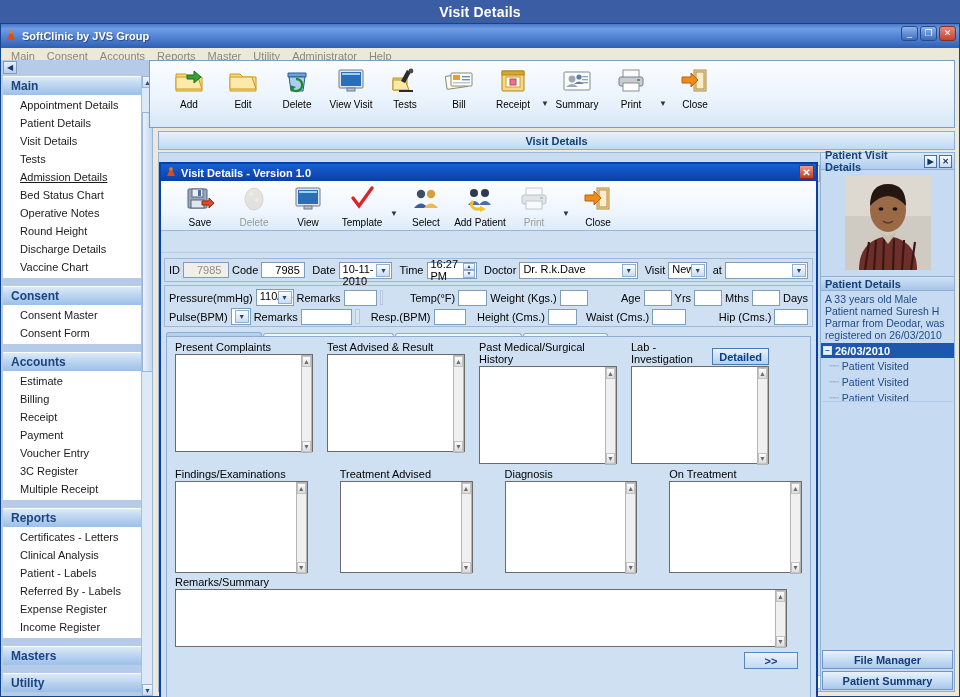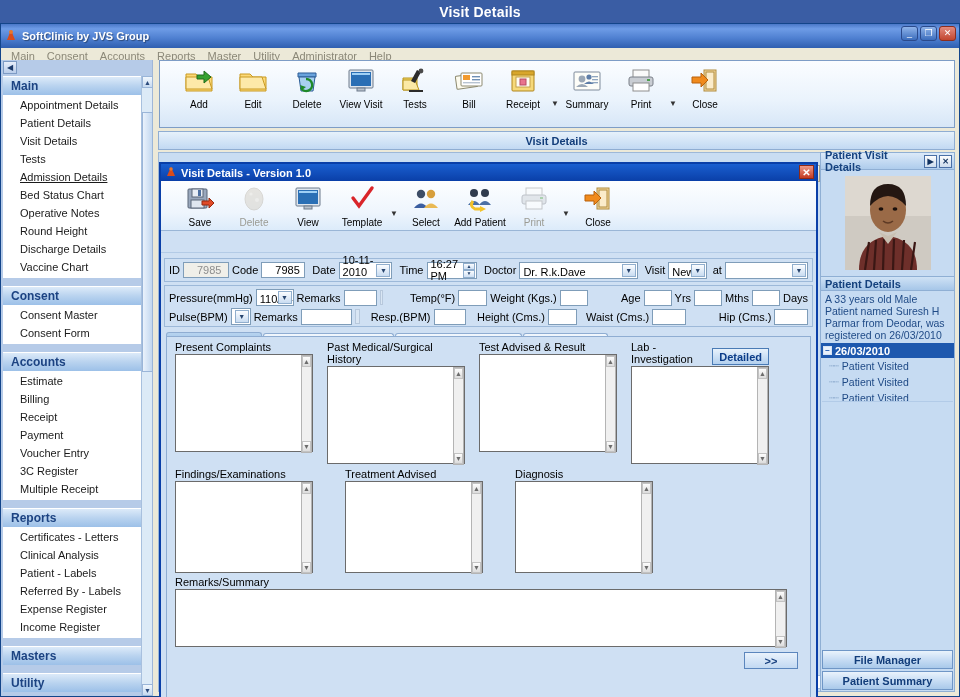--- a/index.html
+++ b/index.html
@@ -90,21 +90,21 @@
     font-size: 7px; color:#2b4a7c;
   }
   .sb-scroll .thumb {
     position: absolute; top: 36px; left: 0; width: 11px; height: 260px;
     background: linear-gradient(to right,#eaf2fc,#c2d7ef); border: 1px solid #9ab5d8;
   }
   .sb-scroll .arrow.bottom { position: absolute; bottom: 0; left: 0; }
 
   
   .main-toolbar {
-    position: absolute; left: 158px; top: 36px; right: 4px; height: 68px;
+    position: absolute; left: 148px; top: 36px; right: 4px; height: 68px;
     background: linear-gradient(to bottom,#fbfdff 0%, #eaf3fc 60%, #d7e6f7 100%);
     border: 1px solid #7e9dc6;
     display: flex; align-items: flex-start; padding: 4px 0 0 12px;
   }
   .tb-item {
     width: 54px; display: flex; flex-direction: column; align-items: center;
     font-size: 10px; color: #000; cursor: default;
   }
   .tb-item.dis { color: #9b9b93; }
   .tb-ico { height: 32px; display:flex; align-items:center; justify-content:center; }
@@ -214,21 +214,21 @@
   }
   .lbl { font-size: 11px; color: #000; white-space: nowrap; }
   .inp {
     height: 16px; background: #fff; border: 1px solid #7f9db9;
     font-size: 11px; padding: 0 13px; display: flex; align-items: center; color: #000;
     font-family: "Liberation Sans", sans-serif;
   }
   .inp.ro { background: #f0efe9; color: #8e8e8e; }
   .combo {
     height: 17px; background: #fff; border: 1px solid #7f9db9;
-    font-size: 11px; display: flex; align-items: flex-end; padding-left: 3px; position: relative;
+    font-size: 11px; display: flex; align-items: flex-start; padding-left: 3px; position: relative;
   }
   .combo .arrow {
     position: absolute; right: 1px; top: 1px; width: 14px; height: 13px;
     background: linear-gradient(to bottom,#fbfdff,#c9dcf1); border: 1px solid #90aecd;
     display: flex; align-items: center; justify-content: center; font-size: 7px; color: #27456e;
   }
   .spin {
     height: 17px; background: #fff; border: 1px solid #7f9db9;
     font-size: 11px; display: flex; align-items: center; padding-left: 3px; position: relative;
   }
@@ -834,30 +834,30 @@
                 <div style="display: flex; justify-content: space-between; align-items: flex-end;">
                   <div class="memo-label">Present Complaints</div>
                 </div>
                 <div class="memo" style="height: 98px;"><span></span><span class="vsb" style="right: 0px; top: 0px; height: 98px; border-left: 1px solid rgb(180, 180, 180);">
                     <div>▲</div>
                     <div>▼</div>
                   </span></div>
               </div>
               <div style="width: 138px;">
                 <div style="display: flex; justify-content: space-between; align-items: flex-end;">
-                  <div class="memo-label">Past Medical/Surgical History</div>
+                  <div class="memo-label">Test Advised &amp; Result</div>
                 </div>
                 <div class="memo" style="height: 98px;"><span></span><span class="vsb" style="right: 0px; top: 0px; height: 98px; border-left: 1px solid rgb(180, 180, 180);">
                     <div>▲</div>
                     <div>▼</div>
                   </span></div>
               </div>
               <div style="width: 138px;">
                 <div style="display: flex; justify-content: space-between; align-items: flex-end;">
-                  <div class="memo-label">Test Advised &amp; Result</div>
+                  <div class="memo-label">Past Medical/Surgical History</div>
                 </div>
                 <div class="memo" style="height: 98px;"><span></span><span class="vsb" style="right: 0px; top: 0px; height: 98px; border-left: 1px solid rgb(180, 180, 180);">
                     <div>▲</div>
                     <div>▼</div>
                   </span></div>
               </div>
               <div style="width: 138px;">
                 <div style="display: flex; justify-content: space-between; align-items: flex-end;">
                   <div class="memo-label">Lab - Investigation</div>
                   <div class="detailed-btn" style="margin-bottom: 1px;">Detailed</div>
@@ -889,20 +889,29 @@
               </div>
               <div style="width: 138px;">
                 <div style="display: flex; justify-content: space-between; align-items: flex-end;">
                   <div class="memo-label">Diagnosis</div>
                 </div>
                 <div class="memo" style="height: 92px;"><span></span><span class="vsb" style="right: 0px; top: 0px; height: 92px; border-left: 1px solid rgb(180, 180, 180);">
                     <div>▲</div>
                     <div>▼</div>
                   </span></div>
               </div>
+              <div style="width: 138px;">
+                <div style="display: flex; justify-content: space-between; align-items: flex-end;">
+                  <div class="memo-label">On Treatment</div>
+                </div>
+                <div class="memo" style="height: 92px;"><span></span><span class="vsb" style="right: 0px; top: 0px; height: 92px; border-left: 1px solid rgb(180, 180, 180);">
+                    <div>▲</div>
+                    <div>▼</div>
+                  </span></div>
+              </div>
             </div>
 
           <div style="padding:3px 8px 0 8px;">
             <div class="memo-label">Remarks/Summary</div>
             <div class="memo" style="width:612px;height:58px;">
               <span></span>
               <span class="vsb" style="right:0;top:0;height:58px;border-left:1px solid #b4b4b4;">
                 <div>▲</div>
                 <div>▼</div>
               </span>

